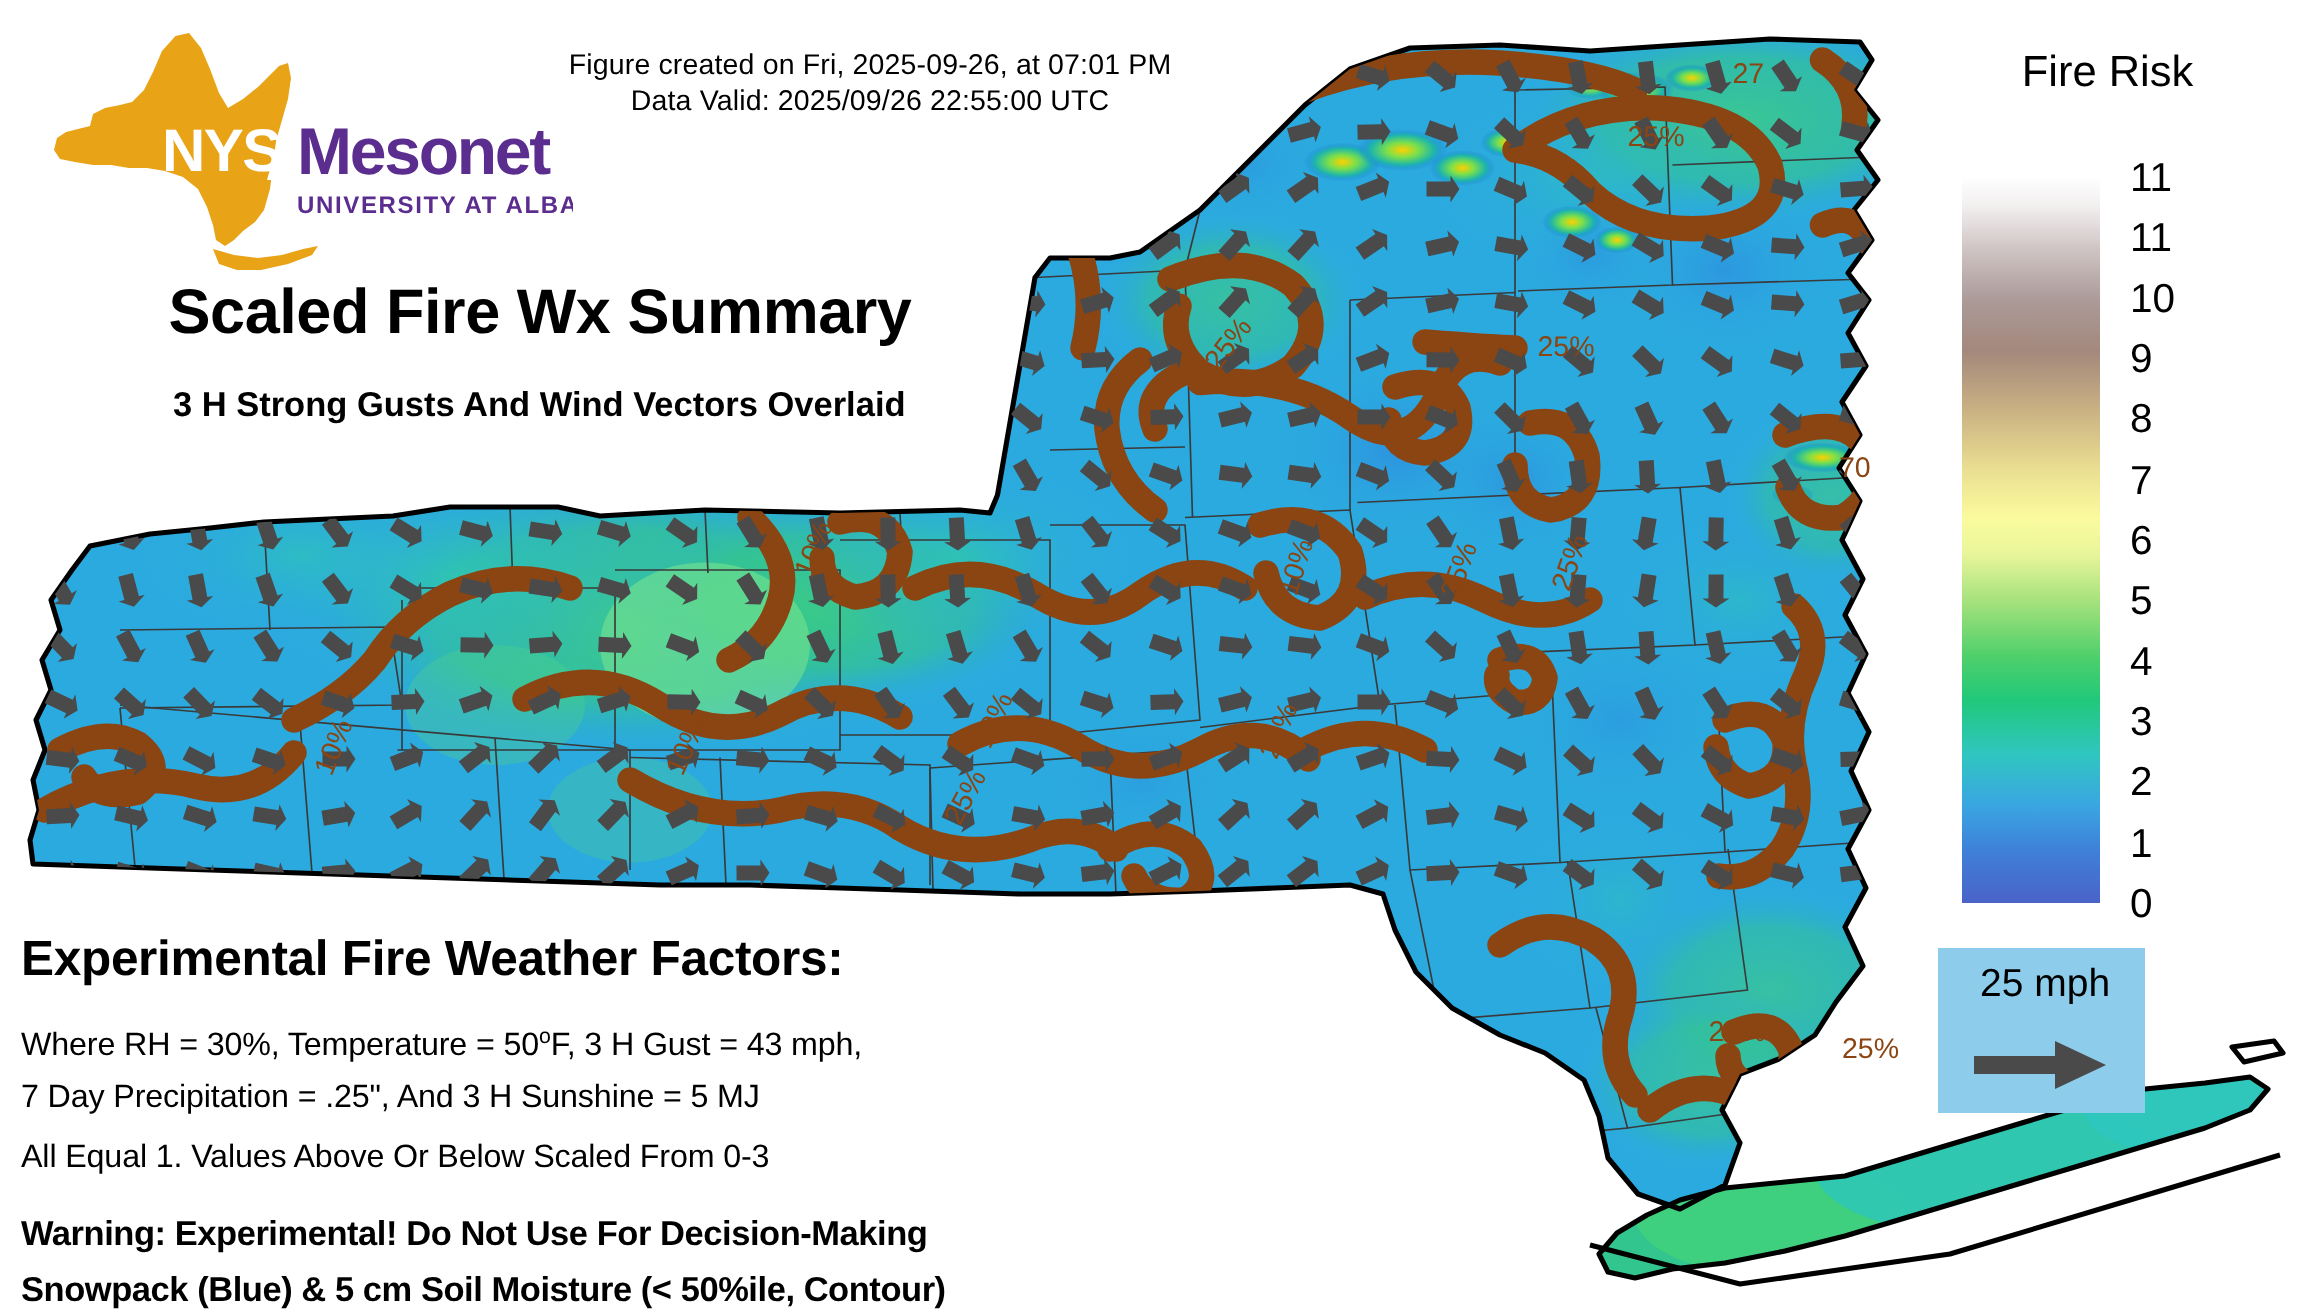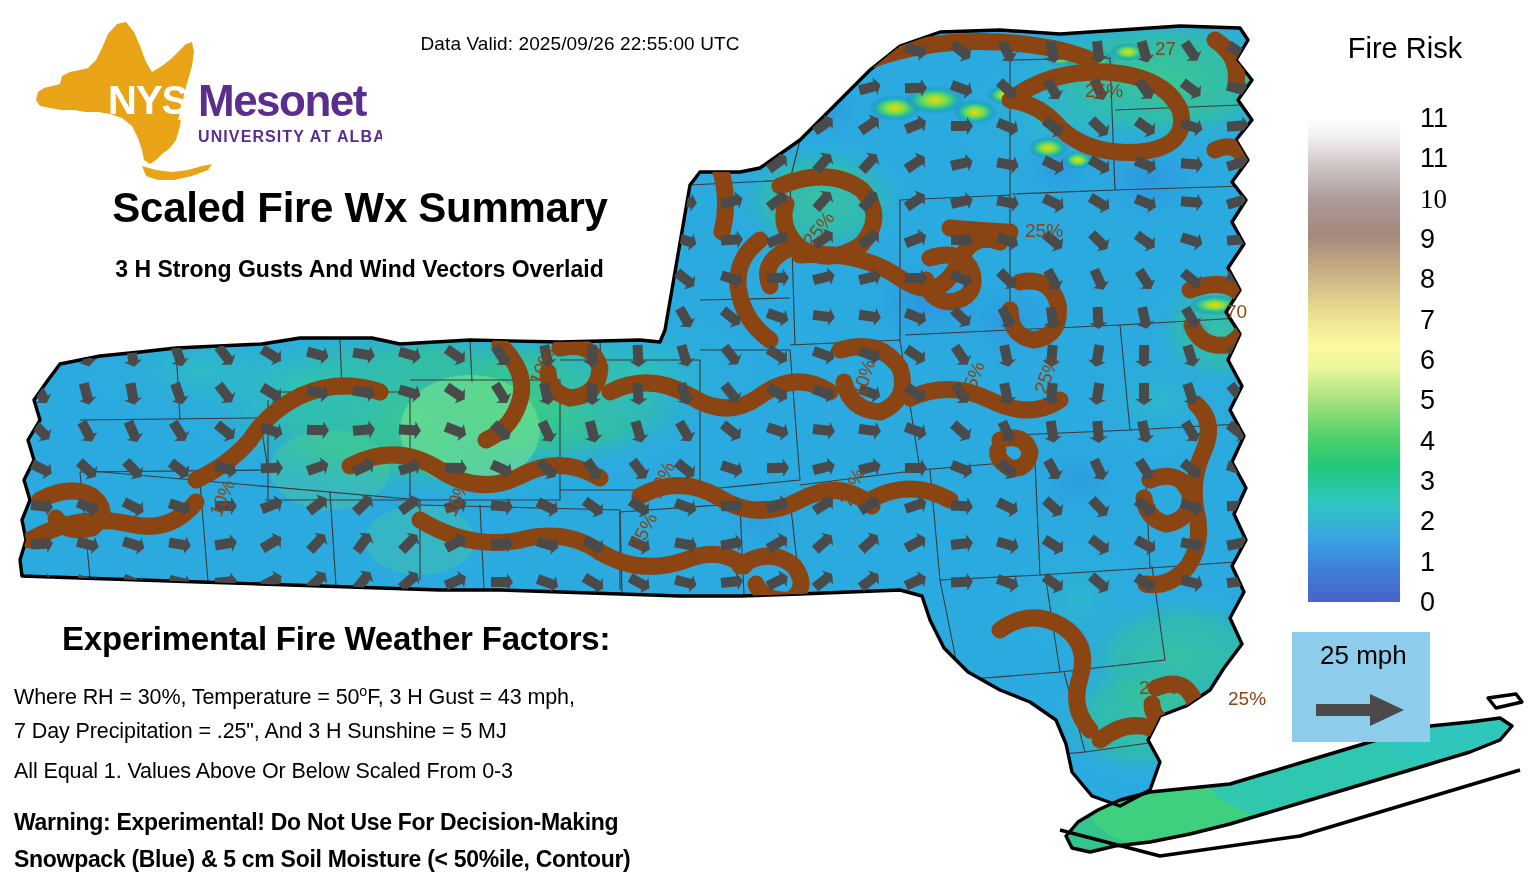--- a/index.html
+++ b/index.html
@@ -16,21 +16,21 @@
   #header-stamp{left:300px;top:32px;width:560px;text-align:center;
                 font-size:19px;line-height:24px;letter-spacing:.1px;}
 
   
   #main-title{left:40px;top:184px;width:640px;text-align:center;
               font-size:42px;font-weight:bold;letter-spacing:-.3px;}
   #sub-title{left:32px;top:255px;width:655px;text-align:center;
              font-size:23px;font-weight:bold;line-height:28px;}
 
   
-  #factors-head{left:14px;top:620px;font-size:33px;font-weight:bold;letter-spacing:-.2px;margin-left:48px;}
+  #factors-head{left:14px;top:620px;font-size:33px;font-weight:bold;letter-spacing:-.2px;}
   .factor-line{left:14px;font-size:21.5px;line-height:26px;letter-spacing:-.1px;}
   #f1{top:678px;} #f2{top:718px;} #f3{top:758px;}
   .warn-line{left:14px;font-size:23px;font-weight:bold;line-height:28px;letter-spacing:-.3px;}
   #w1{top:808px;} #w2{top:845px;}
   .sup{font-size:.66em;vertical-align:super;}
 
   
   #cb-title{left:1290px;top:32px;width:230px;text-align:center;font-size:29px;}
   #cb-bar{left:1308px;top:118px;width:92px;height:484px;
      background:linear-gradient(to top,
@@ -734,20 +734,21 @@
     <path fill="#E8A317" d="M120,152 L134,156 L150,158 L166,156 L180,152 L190,150 L186,156
          L170,162 L152,166 L136,166 L124,162 Z"></path>
     <text x="86" y="100" fill="#FFFFFF" font-family="Liberation Sans, sans-serif" font-size="40" font-weight="bold" font-stretch="condensed" letter-spacing="-1">NYS</text>
     <path d="M168,62 L180,62 L168,106 L156,106 Z" fill="#FFFFFF"></path>
     <text x="176" y="102" fill="#5B2D8E" font-family="Liberation Sans, sans-serif" font-size="44" font-weight="bold" letter-spacing="-1.5">Mesonet</text>
     <text x="176" y="128" fill="#5B2D8E" font-family="Liberation Sans, sans-serif" font-size="16" font-weight="bold" letter-spacing="1.1">UNIVERSITY AT ALBANY</text>
   </svg>
 </div>
 
 <div class="abs" id="header-stamp">
+  <div>Figure created on Fri, 2025-09-26, at 07:01 PM</div>
   <div>Data Valid: 2025/09/26 22:55:00 UTC</div>
 </div>
 
 <div class="abs" id="main-title">Scaled Fire Wx Summary</div>
 <div class="abs" id="sub-title">
   <div>3 H Strong Gusts And Wind Vectors Overlaid</div>
 </div>
 
 <div class="abs" id="factors-head">Experimental Fire Weather Factors:</div>
 
@@ -758,21 +759,21 @@
 <div class="abs factor-line" id="f3">All Equal 1. Values Above Or Below Scaled From 0-3</div>
 
 <div class="abs warn-line" id="w1">Warning: Experimental! Do Not Use For Decision-Making</div>
 <div class="abs warn-line" id="w2">Snowpack (Blue) &amp; 5 cm Soil Moisture (&lt; 50%ile, Contour)</div>
 
 <div class="abs" id="cb-title">Fire Risk</div>
 <div class="abs" id="cb-bar"></div>
 <div id="cb-ticks">
     <div class="abs cb-tick" style="top: 105px;">11</div>
     <div class="abs cb-tick" style="top: 145.333px;">11</div>
-    <div class="abs cb-tick" style="top: 185.667px; font-family: Liberation Serif, serif;">10</div>
+    <div class="abs cb-tick" style="top: 185.667px;">10</div>
     <div class="abs cb-tick" style="top: 226px;">9</div>
     <div class="abs cb-tick" style="top: 266.333px;">8</div>
     <div class="abs cb-tick" style="top: 306.667px;">7</div>
     <div class="abs cb-tick" style="top: 347px;">6</div>
     <div class="abs cb-tick" style="top: 387.333px;">5</div>
     <div class="abs cb-tick" style="top: 427.667px;">4</div>
     <div class="abs cb-tick" style="top: 468px;">3</div>
     <div class="abs cb-tick" style="top: 508.333px;">2</div>
     <div class="abs cb-tick" style="top: 548.667px;">1</div>
     <div class="abs cb-tick" style="top: 589px;">0</div>

